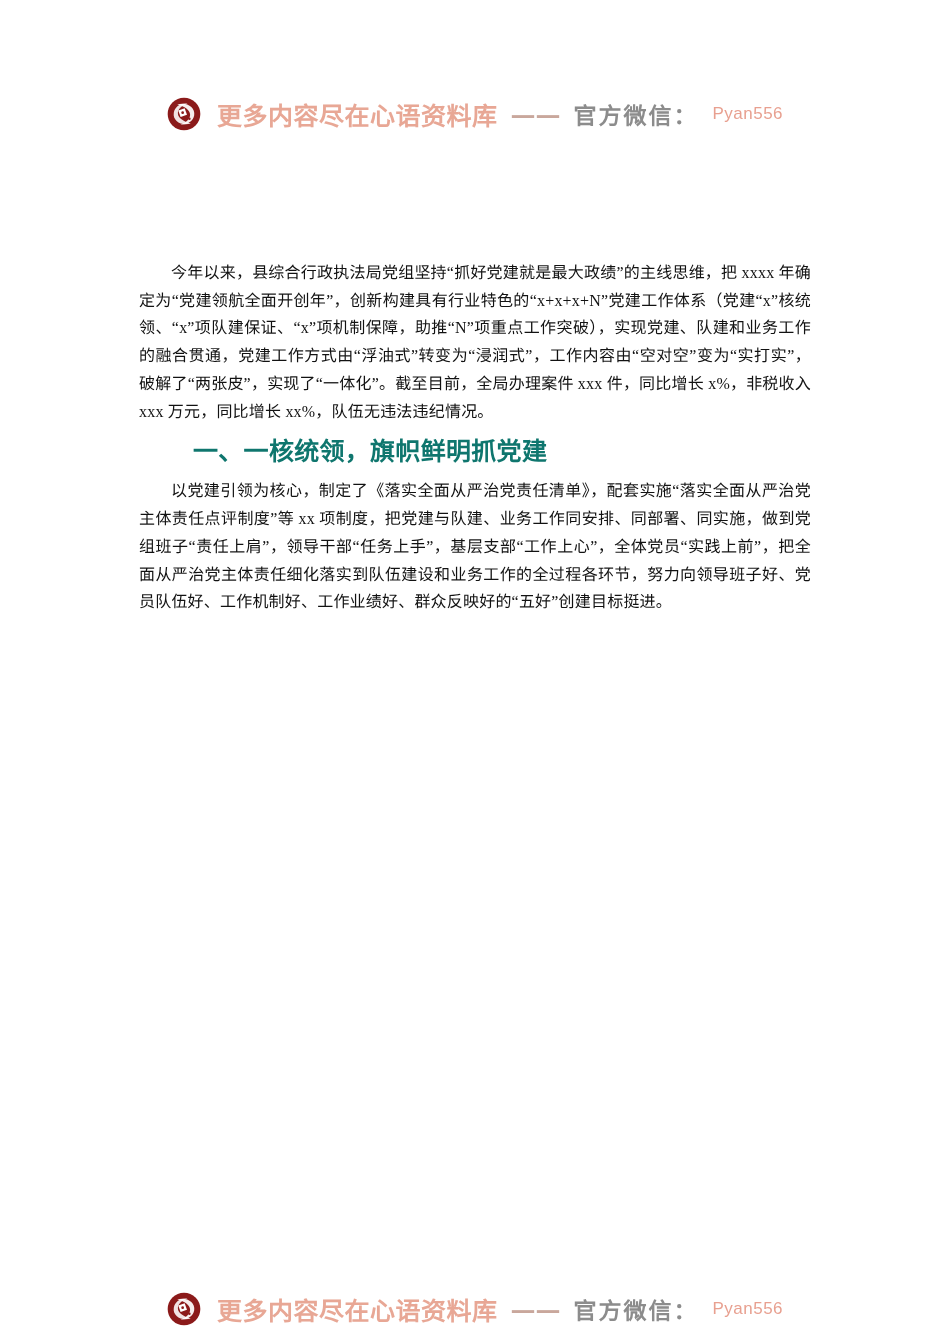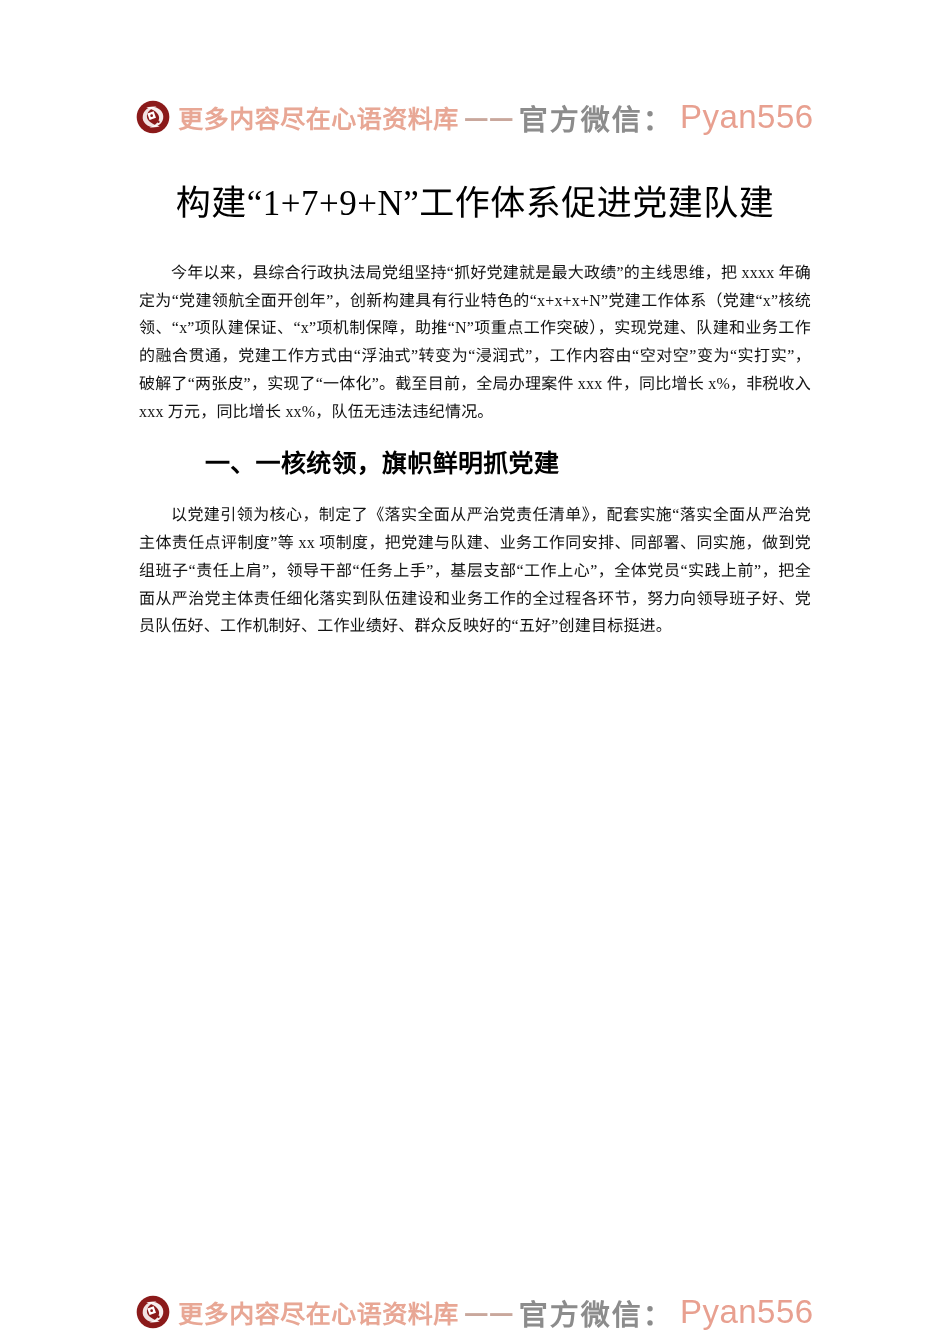--- a/index.html
+++ b/index.html
@@ -21,21 +21,21 @@
   }
 
   
   .watermark {
     position: absolute;
     left: 0;
     width: 950px;
     display: flex;
     align-items: center;
     justify-content: center;
-    gap: 4px;
+    gap: 12px;
     white-space: nowrap;
     user-select: none;
   }
   .watermark-top    { top: 96px; }
   .watermark-bottom { top: 1291px; }
 
   .wm-logo {
     width: 34px;
     height: 34px;
     flex: 0 0 34px;
@@ -53,28 +53,28 @@
   .wm-dash {
     font-family: "DejaVu Serif", "Liberation Serif", serif;
     font-weight: 700;
     font-size: 25px;
     color: #c9a79c;
     margin: 0 1px;
   }
   .wm-wechat {
     font-family: Liberation Sans, sans-serif;
     font-weight: 700;
-    font-size: 29px;
+    font-size: 23px;
     letter-spacing: 2px;
     color: #8c8c8c;
   }
   .wm-id {
     font-family: "Liberation Sans", "DejaVu Sans", sans-serif;
     font-weight: 400;
-    font-size: 33px;
+    font-size: 17px;
     letter-spacing: 0.5px;
     color: #e8a090;
     margin-left: 2px;
   }
 
   
   .doc {
     position: absolute;
     left: 139px;
     top: 176px;
@@ -102,23 +102,23 @@
     text-indent: 2em;
     margin: 0;
     letter-spacing: 0.2px;
   }
 
   .section-heading {
     font-family: "Liberation Sans", "DejaVu Sans", sans-serif;
     font-size: 25px;
     font-weight: 700;
     line-height: 1.74;
-    color: #000000;
+    color: #0f766e;
     text-indent: 2em;
-    margin: 16px;
+    margin: 4px;
     letter-spacing: 0.3px;
   }
 </style>
 </head>
 <body>
 
 <div class="page">
 
   <div class="watermark watermark-top">
     <svg class="wm-logo" viewBox="0 0 100 100" aria-hidden="true">
@@ -131,21 +131,21 @@
     </svg>
     <span class="wm-main">更多内容尽在心语资料库</span>
     <span class="wm-dash">——</span>
     <span class="wm-wechat">官方微信：</span>
     <span class="wm-id">Pyan556</span>
   </div>
 
   <div class="doc">
 
     <h1 class="doc-title">
-      <span>构建“1+7+9+N”工作体系促进党建队建</span><br>
+      <br>
     </h1>
 
     <p class="para">今年以来，县综合行政执法局党组坚持“抓好党建就是最大政绩”的主线思维，把 xxxx 年确定为“党建领航全面开创年”，创新构建具有行业特色的“x+x+x+N”党建工作体系（党建“x”核统领、“x”项队建保证、“x”项机制保障，助推“N”项重点工作突破），实现党建、队建和业务工作的融合贯通，党建工作方式由“浮油式”转变为“浸润式”，工作内容由“空对空”变为“实打实”，破解了“两张皮”，实现了“一体化”。截至目前，全局办理案件 xxx 件，同比增长 x%，非税收入 xxx 万元，同比增长 xx%，队伍无违法违纪情况。</p>
 
     <p class="section-heading">一、一核统领，旗帜鲜明抓党建</p>
 
     <p class="para">以党建引领为核心，制定了《落实全面从严治党责任清单》，配套实施“落实全面从严治党主体责任点评制度”等 xx 项制度，把党建与队建、业务工作同安排、同部署、同实施，做到党组班子“责任上肩”，领导干部“任务上手”，基层支部“工作上心”，全体党员“实践上前”，把全面从严治党主体责任细化落实到队伍建设和业务工作的全过程各环节，努力向领导班子好、党员队伍好、工作机制好、工作业绩好、群众反映好的“五好”创建目标挺进。</p>
 
   </div>
 

